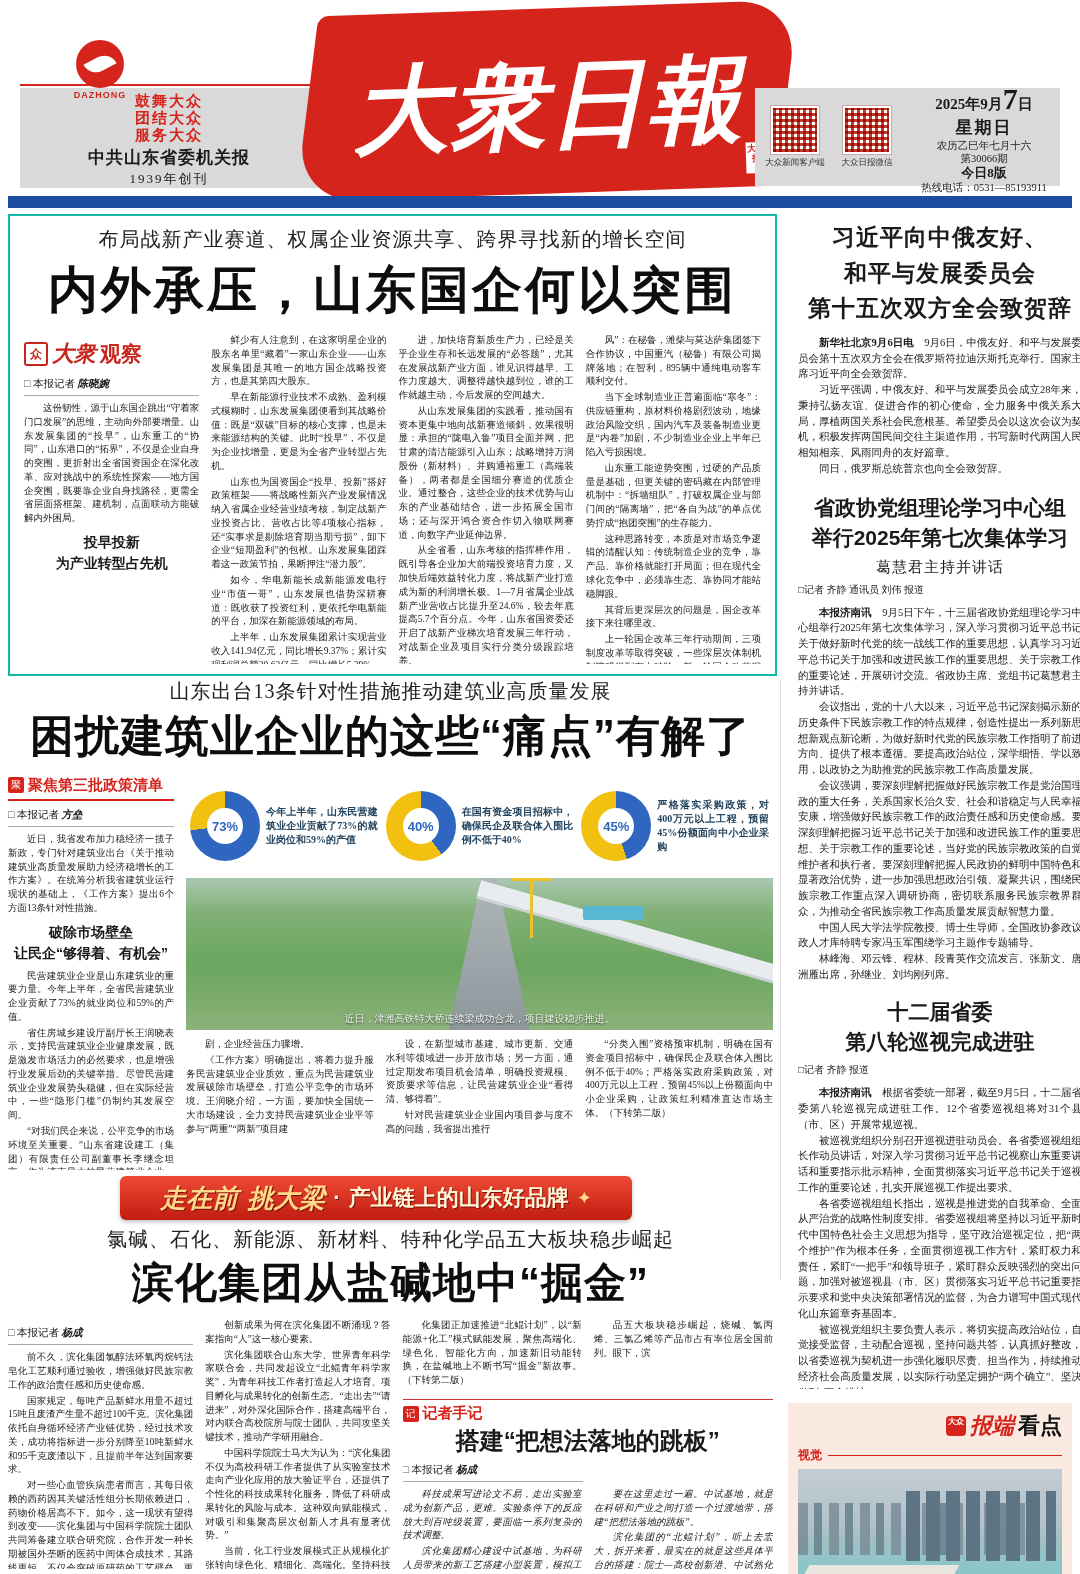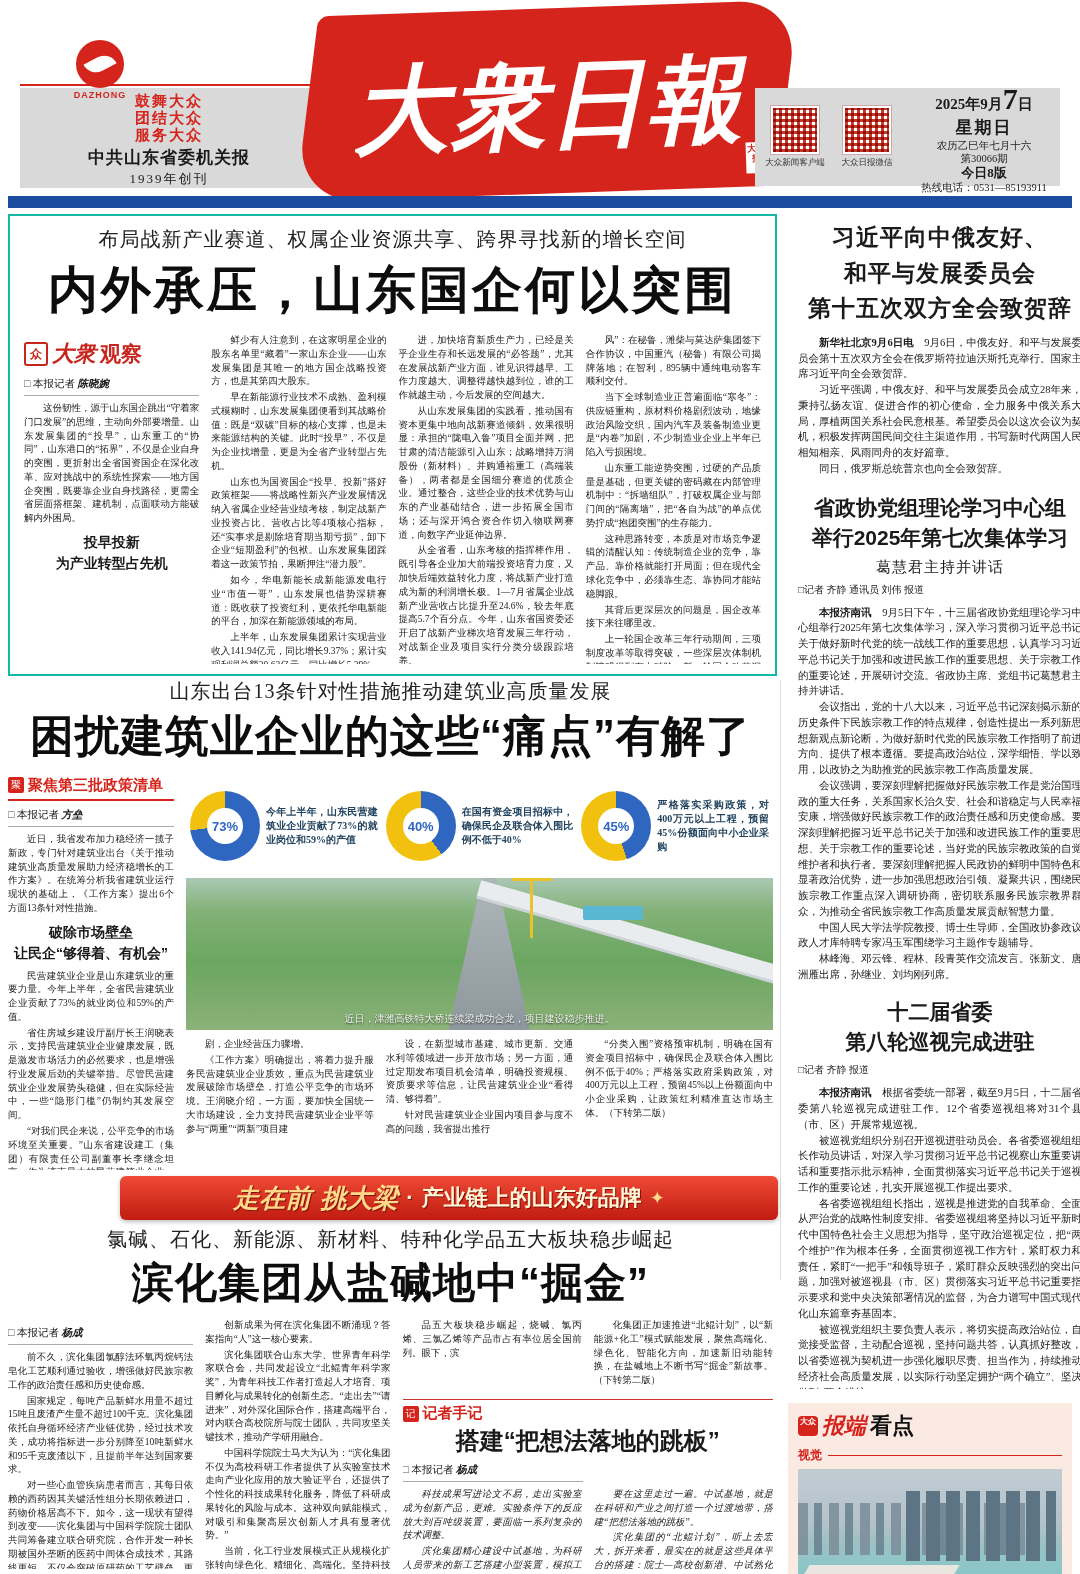--- a/index.html
+++ b/index.html
@@ -70,21 +70,21 @@
   .r-body{font-size:10.5px;line-height:1.5;text-align:justify;margin-top:8px;}
   .r-body p{margin:0;text-indent:2em;}
   .r-body .lead{font-weight:bold;}
   #r2{margin-top:16px;}
   #r2-title,#r3-title{font-family:"Liberation Sans",sans-serif;font-size:21px;font-weight:900;text-align:center;line-height:1.45;}
   .r-sub{font-size:15px;text-align:center;margin-top:4px;letter-spacing:1px;}
   .r-byline{font-size:10px;margin-top:6px;color:#222;}
   #r3{margin-top:14px;}
   
   #r4{margin-top:14px;background:#fbeae2;height:288px;padding:8px 10px;box-sizing:border-box;}
-  #r4-head{display:flex;justify-content:flex-start;align-items:center;gap:4px;}
+  #r4-head{display:flex;justify-content:flex-end;align-items:center;gap:4px;}
   .r4-logo{width:20px;height:20px;background:#d5241c;color:#fff;border-radius:4px;font-size:8px;line-height:9px;
            text-align:center;padding-top:1px;box-sizing:border-box;font-weight:bold;}
   .r4-brand{color:#d5241c;font-size:22px;font-weight:900;font-style:italic;font-family:"Liberation Sans",sans-serif;}
   .r4-brand2{color:#111;font-size:22px;font-weight:900;font-family:"Liberation Sans",sans-serif;}
   #r4-label-row{display:flex;align-items:center;gap:6px;margin-top:6px;}
   #r4-label{color:#d5241c;font-weight:bold;font-size:12px;}
   #r4-line{flex:1;height:1px;background:#d5241c;}
   #r4-photo{position:relative;margin-top:5px;width:100%;height:158px;overflow:hidden;
     background:linear-gradient(180deg,#c2ccd3 0%,#b4c2cb 34%,#9fc0c2 46%,#8ec6c8 60%,#7fbdc0 100%);}
   .city-far{position:absolute;left:0;top:34px;width:100%;height:52px;
@@ -120,21 +120,21 @@
           box-shadow:0 3px 0 #cdd3d6;}
   .machinery{position:absolute;right:130px;top:28px;width:60px;height:14px;background:#59b7d4;border-radius:2px;}
   .crane{position:absolute;right:240px;top:0;width:3px;height:60px;background:#e9c22c;}
   .crane:after{content:"";position:absolute;left:-18px;top:0;width:40px;height:3px;background:#e9c22c;display:block;}
   #a2-photo .cap{position:absolute;left:8px;bottom:4px;right:8px;font-size:10px;color:#f2f6ef;
                  text-shadow:0 1px 2px rgba(0,0,0,.7);text-align:center;}
   #a2-cols{display:flex;gap:12px;margin-top:8px;flex:1;overflow:hidden;}
   #a2-cols .ncol{font-size:9.5px;}
 
   
-  #banner{left:120px;top:1176px;width:658px;height:44px;border-radius:6px;
+  #banner{left:120px;top:1176px;width:512px;height:44px;border-radius:6px;
           background:linear-gradient(180deg,#ef4a36,#c01c10);display:flex;align-items:center;justify-content:center;gap:8px;
           box-shadow:0 2px 4px rgba(0,0,0,.25);}
   #banner .gold{color:#ffd98a;font-size:26px;font-weight:900;font-style:italic;font-family:"DejaVu Serif",serif;
                 text-shadow:1px 1px 0 #7e0f06;}
   #banner .bwhite{color:#fff7d8;font-size:22px;font-weight:900;font-family:"Liberation Sans",sans-serif;
                   text-shadow:1px 1px 0 #7e0f06;}
   #banner .deco{color:#ffd98a;font-size:18px;}
 
   
   #a3{left:8px;top:1226px;width:765px;height:348px;overflow:hidden;}
@@ -405,26 +405,26 @@
           <p>创新成果为何在滨化集团不断涌现？答案指向“人”这一核心要素。</p>
           <p>滨化集团联合山东大学、世界青年科学家联合会，共同发起设立“北鲲青年科学家奖”，为青年科技工作者打造起人才培育、项目孵化与成果转化的创新生态。“走出去”“请进来”，对外深化国际合作，搭建高端平台，对内联合高校院所与院士团队，共同攻坚关键技术，推动产学研用融合。</p>
           <p>中国科学院院士马大为认为：“滨化集团不仅为高校科研工作者提供了从实验室技术走向产业化应用的放大验证平台，还提供了个性化的科技成果转化服务，降低了科研成果转化的风险与成本。这种双向赋能模式，对吸引和集聚高层次创新人才具有显著优势。”</p>
           <p>当前，化工行业发展模式正从规模化扩张转向绿色化、精细化、高端化。坚持科技创新与绿色发展双轮驱动，滨化集团氯碱、石化、新能源、新材料、特种化学</p>
         </div>
     </div>
     <div id="a3-right">
       <div id="a3-right-top">
         <div class="ncol">
             <div>
-              <p>品五大板块稳步崛起，烧碱、氯丙烯、三氯乙烯等产品市占有率位居全国前列。眼下，滨</p>
+              <p>化集团正加速推进“北鲲计划”，以“新能源+化工”模式赋能发展，聚焦高端化、绿色化、智能化方向，加速新旧动能转换，在盐碱地上不断书写“掘金”新故事。（下转第二版）</p>
             </div>
           </div>
         <div class="ncol">
             <div>
-              <p>化集团正加速推进“北鲲计划”，以“新能源+化工”模式赋能发展，聚焦高端化、绿色化、智能化方向，加速新旧动能转换，在盐碱地上不断书写“掘金”新故事。（下转第二版）</p>
+              <p>品五大板块稳步崛起，烧碱、氯丙烯、三氯乙烯等产品市占有率位居全国前列。眼下，滨</p>
             </div>
           </div>
       </div>
       <div id="shouji">
         <div id="shouji-tag">
           <span class="tag-seal">记</span>
           <span class="tag-text">记者手记</span>
         </div>
         <div id="shouji-title">搭建“把想法落地的跳板”</div>
         <div class="byline" style="width:180px;"><span class="sq">□</span> <span>本报记者</span> <em>杨成</em></div>

